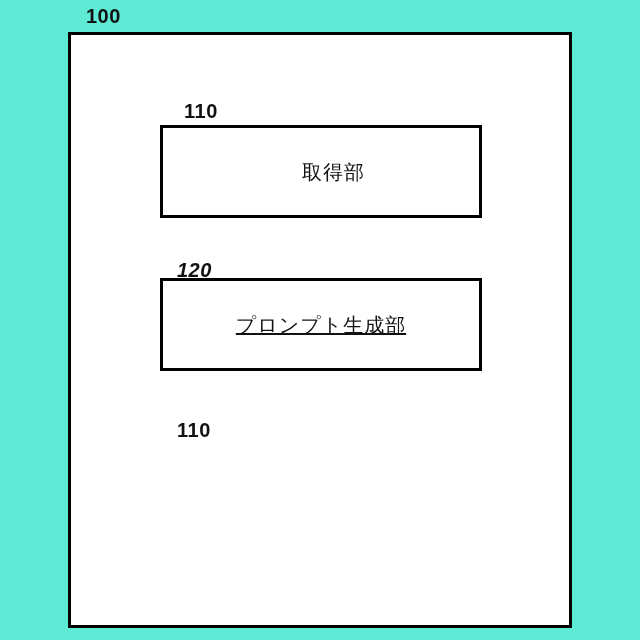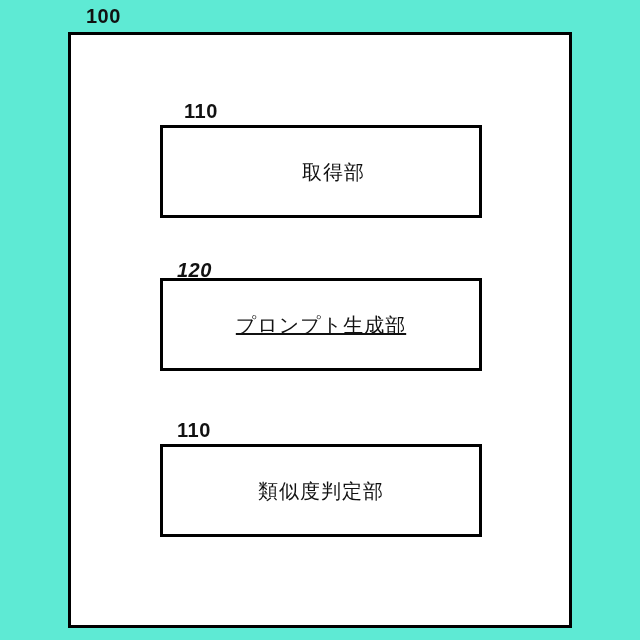--- a/index.html
+++ b/index.html
@@ -74,18 +74,15 @@
     <div class="block-box" id="box-110" style="left: 89px; top: 90px;">
       <span class="block-text">取得部</span>
     </div>
 
     <div class="ref-label" id="ref-120" style="left: 106px; top: 225px; font-style: italic;">120</div>
     <div class="block-box" id="box-120" style="left: 89px; top: 243px; text-decoration: underline;">
       <span class="block-text">プロンプト生成部</span>
     </div>
 
     <div class="ref-label" id="ref-130" style="left: 106px; top: 385px;">110</div>
-    <div class="block-box" id="box-130" style="left: 89px; top: 409px;">
-      <span class="block-text">類似度判定部</span>
-    </div>
 
   </div>
 </div>
 
 </body></html>

